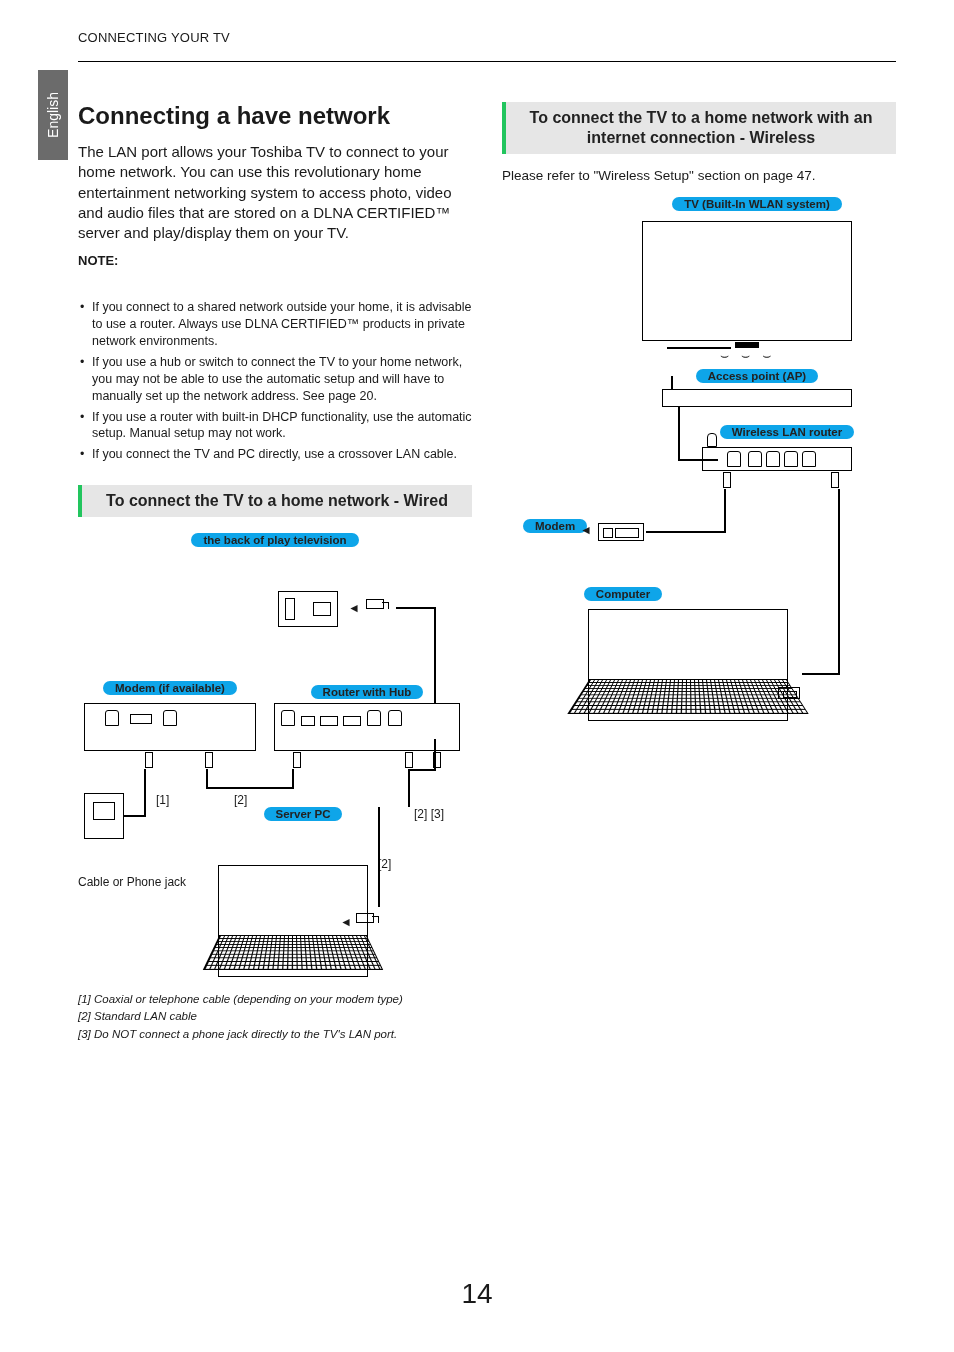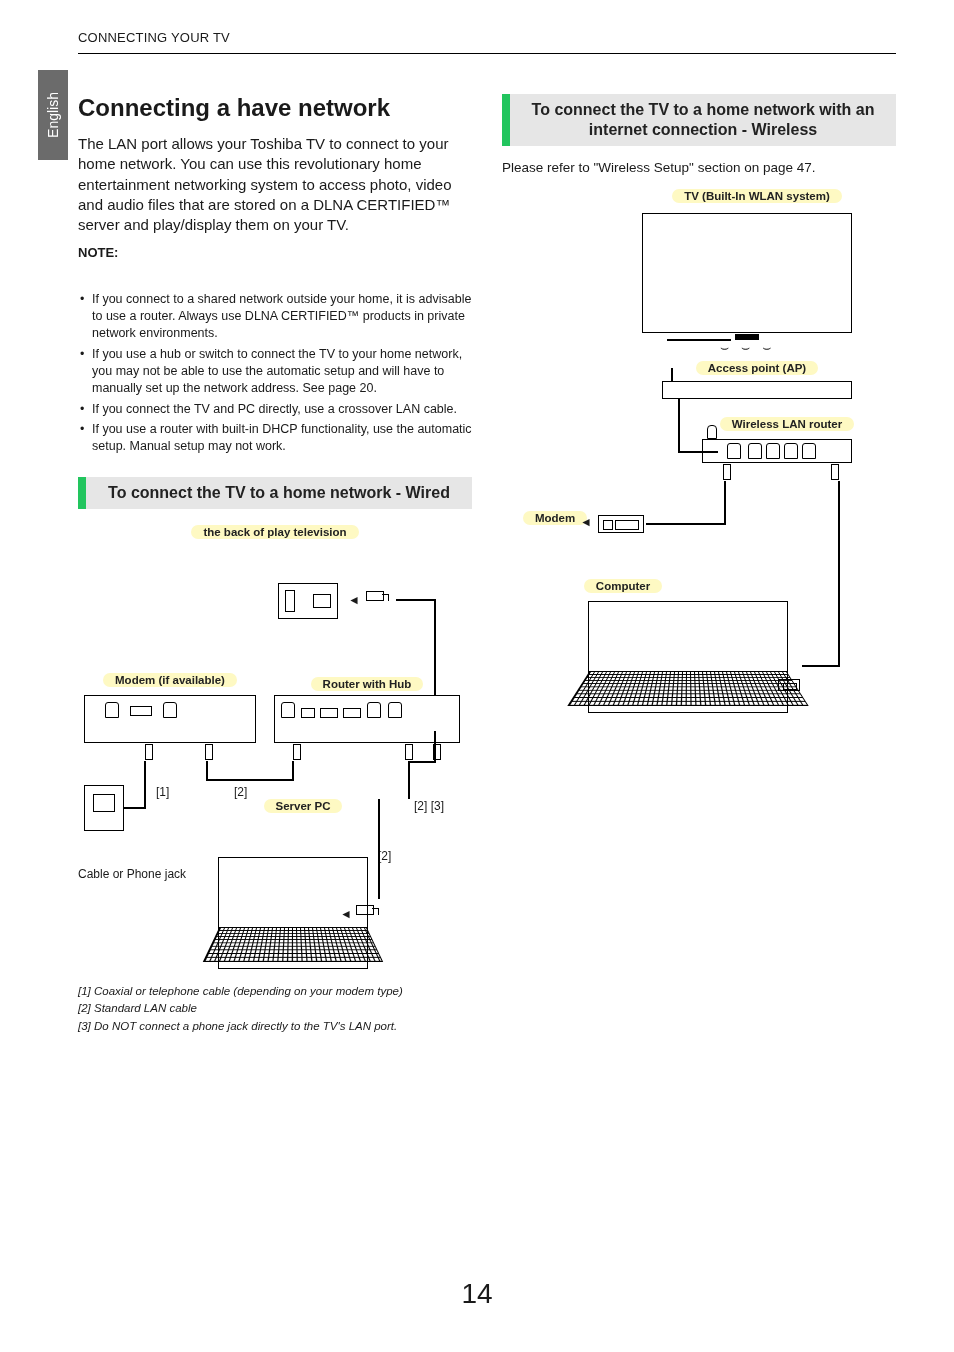--- a/index.html
+++ b/index.html
@@ -1,30 +1,30 @@
 <!DOCTYPE html>
 <html><head>
   <meta charset="utf-8">
   <style>
     * { margin: 0; padding: 0; box-sizing: border-box; }
     body { font-family: "Segoe UI", Arial, sans-serif; font-size: 14px; color: #1a1a1a; width: 954px; height: 1352px; background: #fff; position: relative; }
     .page { padding: 30px 58px 0 58px; }
-    .running-head { font-size: 13px; letter-spacing: 0.2px; border-bottom: 1px solid #000; padding-bottom: 8px; margin-left: 20px; }
+    .running-head { font-size: 13px; letter-spacing: 0.2px; border-bottom: 1px solid #000; padding-bottom: 16px; margin-left: 20px; }
     .side-tab { position: absolute; left: 38px; top: 70px; width: 30px; height: 90px; background: #6b6b6b; color: #fff; display: flex; align-items: center; justify-content: center; }
     .side-tab span { transform: rotate(-90deg); font-size: 14px; }
     .cols { display: flex; gap: 30px; margin-top: 40px; margin-left: 20px; }
     .col { flex: 1 1 0; min-width: 0; }
     h1 { font-size: 24px; font-weight: 700; margin-bottom: 12px; }
     .intro { font-size: 15px; line-height: 1.35; margin-bottom: 10px; }
     .note-label { font-size: 13px; font-weight: 700; margin-top: 4px; margin-bottom: 2px; }
     ul.note { list-style: none; padding-left: 0; margin-top: 31px; }
     ul.note li { font-size: 12.5px; line-height: 1.35; padding-left: 14px; position: relative; margin-bottom: 4px; }
     ul.note li::before { content: "•"; position: absolute; left: 2px; top: 0; }
-    .sec-head { background: #e6e6e6; border-left: 8px solid #22c55e; font-weight: 700; color: #222; text-align: center; padding: 6px 10px; font-size: 16px; line-height: 1.25; margin-top: 22px; margin-bottom: 14px; }
-    .pill { display: inline-block; background: #fef9c3; border-radius: 10px; padding: 1px 12px; font-size: 11.5px; font-weight: 700; color: #222; }
+    .sec-head { background: #e6e6e6; border-left: 4px solid #22c55e; font-weight: 700; color: #222; text-align: center; padding: 6px 10px; font-size: 16px; line-height: 1.25; margin-top: 22px; margin-bottom: 14px; }
+    .pill { display: inline-block; background: #0ea5e9; border-radius: 10px; padding: 1px 12px; font-size: 11.5px; font-weight: 700; color: #222; }
     .pill-row { text-align: center; margin: 6px 0 10px; }
     .footnotes { margin-top: 14px; }
     .footnote { font-size: 11.5px; font-style: italic; line-height: 1.5; }
     .pagenum { position: absolute; bottom: 42px; left: 0; right: 0; text-align: center; font-size: 28px; }
     .ref-text { font-size: 13.5px; margin-bottom: 14px; }
 
     
     .diagram { position: relative; width: 100%; font-size: 11px; }
     .dev-box { border: 1.5px solid #000; background: #fff; position: absolute; }
     .cap { font-size: 12px; }
@@ -96,22 +96,22 @@
 
   <div class="cols">
 
     <div class="col">
       <h1>Connecting a have network</h1>
       <p class="intro">The LAN port allows your Toshiba TV to connect to your home network. You can use this revolutionary home entertainment networking system to access photo, video and audio files that are stored on a DLNA CERTIFIED™ server and play/display them on your TV.</p>
       <div class="note-label">NOTE:</div>
       <ul class="note">
         <li>If you connect to a shared network outside your home, it is advisable to use a router. Always use DLNA CERTIFIED™ products in private network environments.</li>
         <li>If you use a hub or switch to connect the TV to your home network, you may not be able to use the automatic setup and will have to manually set up the network address. See page 20.</li>
+        <li>If you use a router with built-in DHCP functionality, use the automatic setup. Manual setup may not work.</li>
         <li>If you connect the TV and PC directly, use a crossover LAN cable.</li>
-        <li>If you use a router with built-in DHCP functionality, use the automatic setup. Manual setup may not work.</li>
       </ul>
 
       <div class="sec-head">To connect the TV to a home network - Wired</div>
 
       <div class="pill-row"><span class="pill">the back of play television</span></div>
 
       <div class="diagram wired">
 
         <div class="dev-box tv-back">
           <div class="tv-back-slot"></div>

